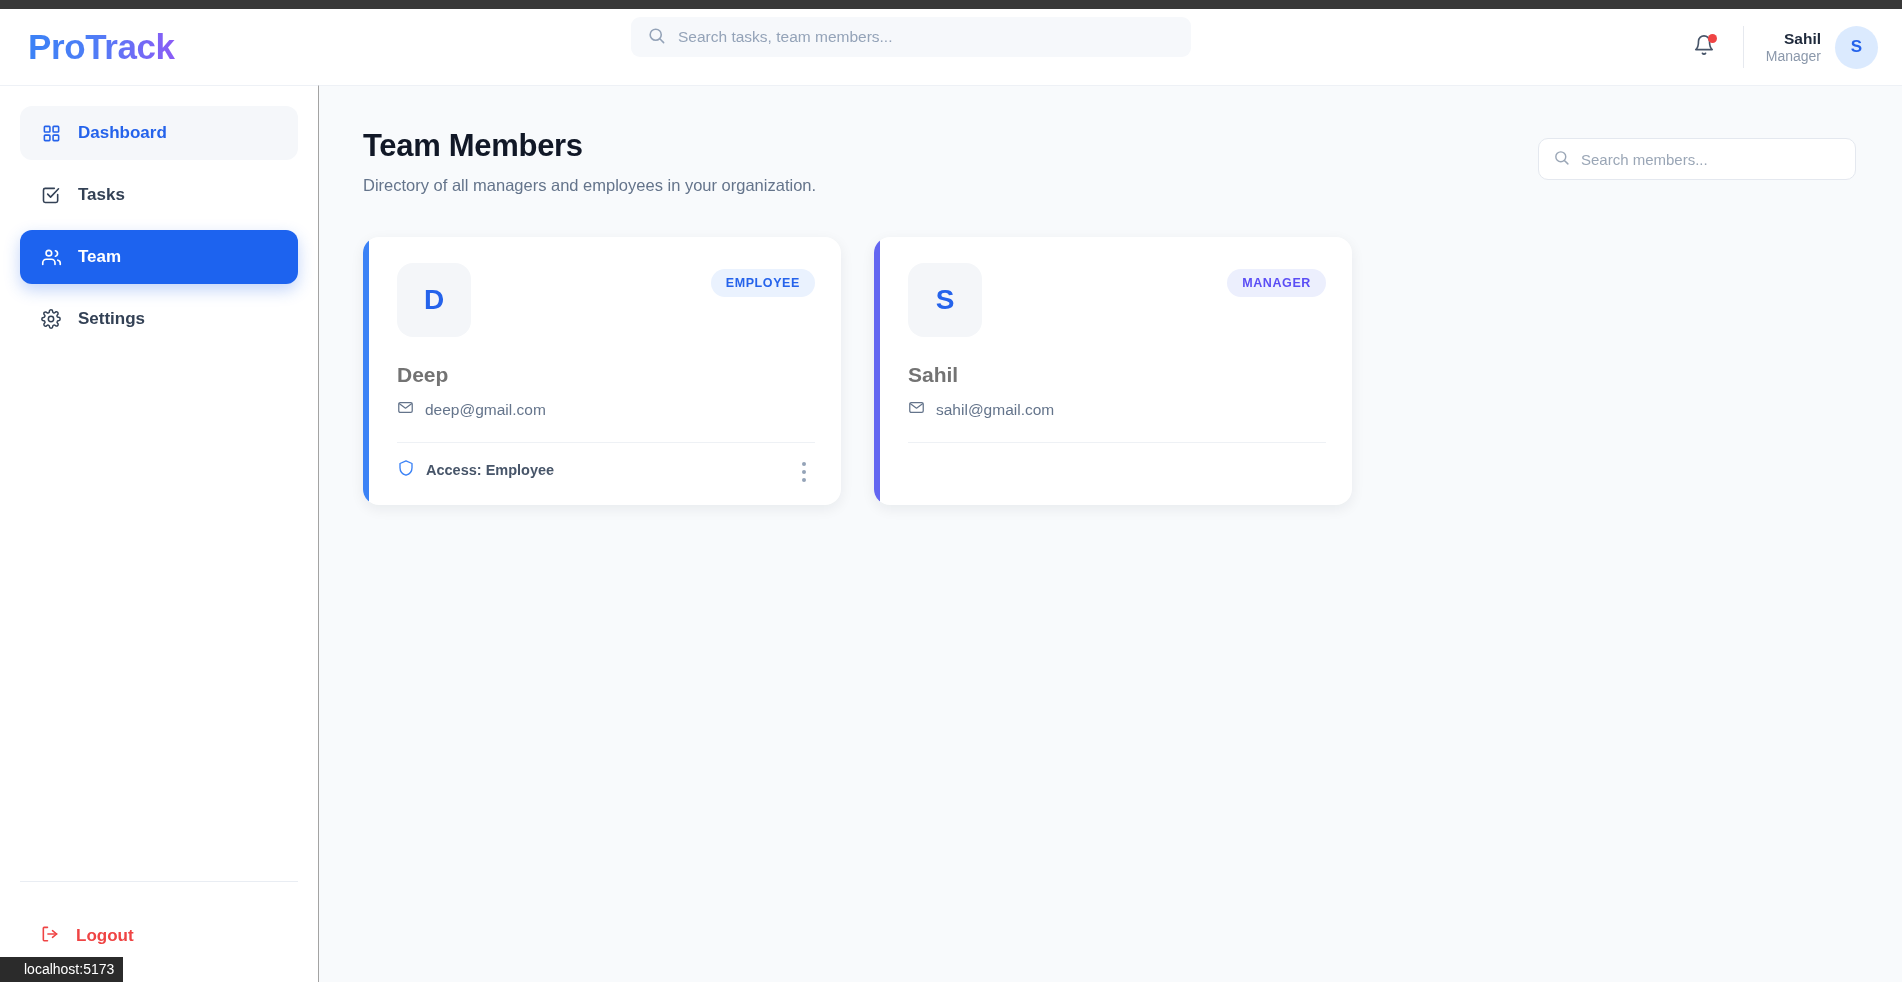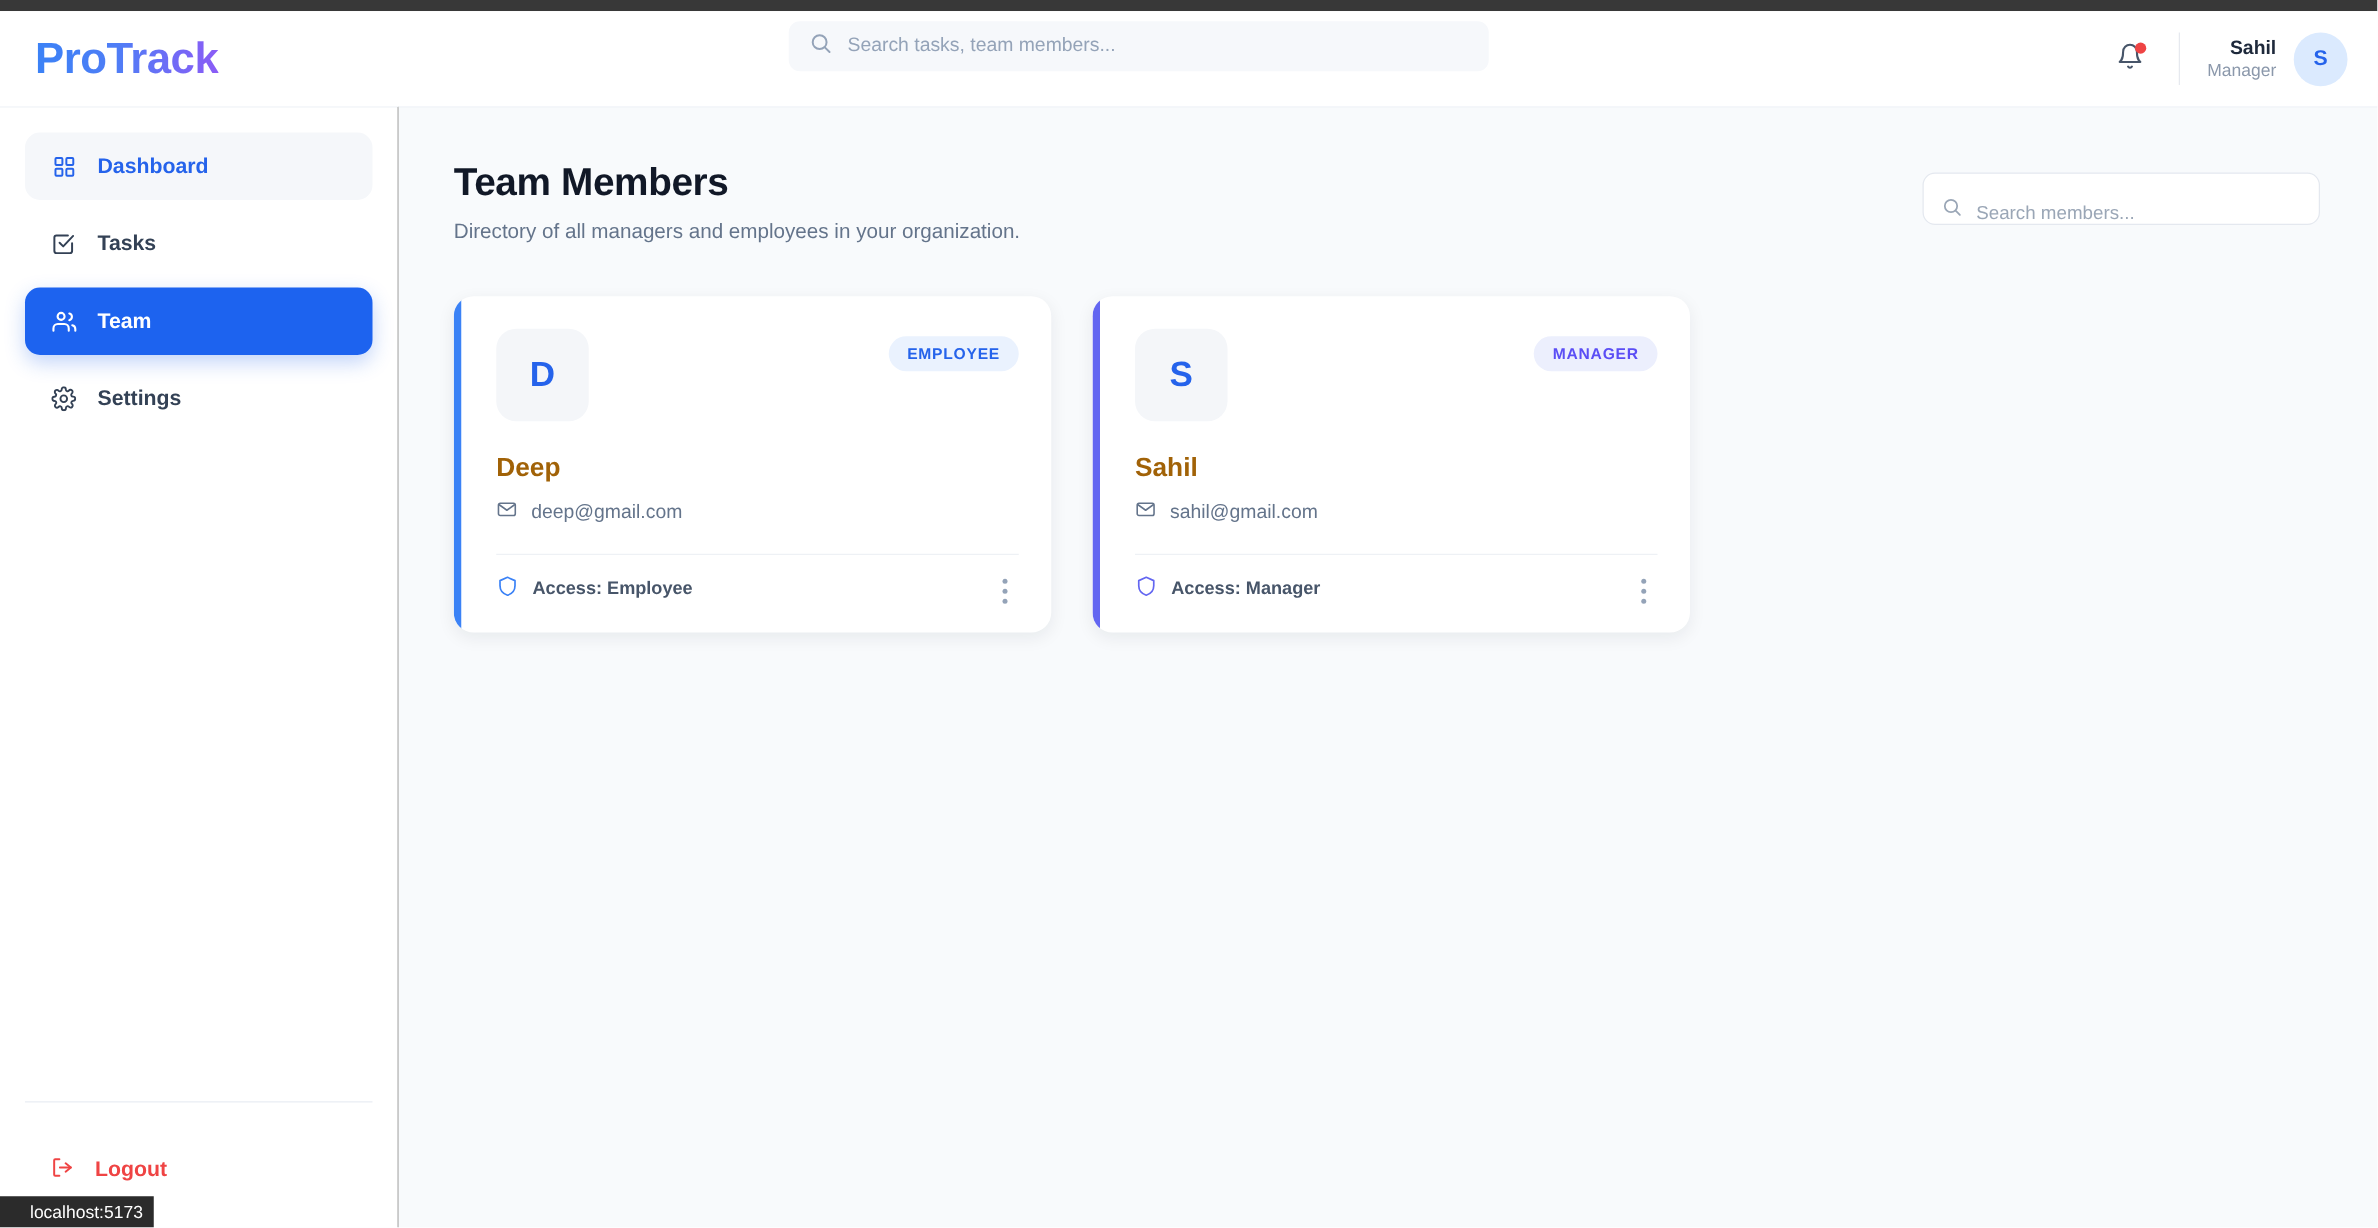--- a/index.html
+++ b/index.html
@@ -173,21 +173,21 @@
   .page-title { font-size: 31px; font-weight: bold; color: #111827; letter-spacing: -0.3px; }
   .page-sub { font-size: 16.5px; color: #64748b; margin-top: 12px; }
 
   .member-search {
     width: 318px;
     height: 42px;
     background: #ffffff;
     border: 1px solid #e4e8ef;
     border-radius: 10px;
     display: flex;
-    align-items: flex-end;
+    align-items: center;
     gap: 11px;
     padding: 0 14px;
     margin-top: 10px;
   }
   .member-search input {
     border: none; outline: none; background: transparent;
     font-size: 15px; color: #334155; width: 100%;
     font-family: inherit;
   }
   .member-search input::placeholder { color: #9aa6b6; }
@@ -232,21 +232,21 @@
     padding: 7px 15px;
     border-radius: 999px;
     margin-top: 6px;
   }
   .badge.employee { background: #eaf2fe; color: #2563eb; }
   .badge.manager { background: #eceffd; color: #5b4ef5; }
 
   .card-name {
     font-size: 21px;
     font-weight: bold;
-    color: #a16207;
+    color: #737373;
     margin-top: 26px;
   }
   .card-email {
     display: flex; align-items: center; gap: 11px;
     font-size: 15.5px;
     color: #64748b;
     margin-top: 12px;
   }
   .card-divider { height: 1px; background: #eef1f5; margin: 22px 0 0 0; }
   .card-foot {
@@ -445,35 +445,20 @@
               <span>
                 <svg width="17" height="17" viewBox="0 0 24 24" fill="none" stroke="#64748b" stroke-width="1.8" stroke-linejoin="round">
                   <rect x="2.5" y="5" width="19" height="14" rx="2"></rect>
                   <polyline points="3 6.5 12 13 21 6.5"></polyline>
                 </svg>
               </span>
               <span>sahil@gmail.com</span>
             </div>
             <div class="card-divider"></div>
           </div>
-          <div class="card-foot">
-            <div class="access">
-              <span>
-                <svg width="18" height="18" viewBox="0 0 24 24" fill="none" stroke="#6366f1" stroke-width="1.8" stroke-linejoin="round">
-                  <path d="M12 2.5 20 6v5.5c0 5-3.4 8.6-8 10.1-4.6-1.5-8-5.1-8-10.1V6z"></path>
-                </svg>
-              </span>
-              <span>Access: Manager</span>
-            </div>
-            <div class="kebab">
-              <span></span>
-                <span></span>
-                <span></span>
-            </div>
-          </div>
         </div>
 
       </div>
     </div>
   </div>
 
   <div class="status-tooltip">localhost:5173</div>
 </div>
 
 </body></html>

